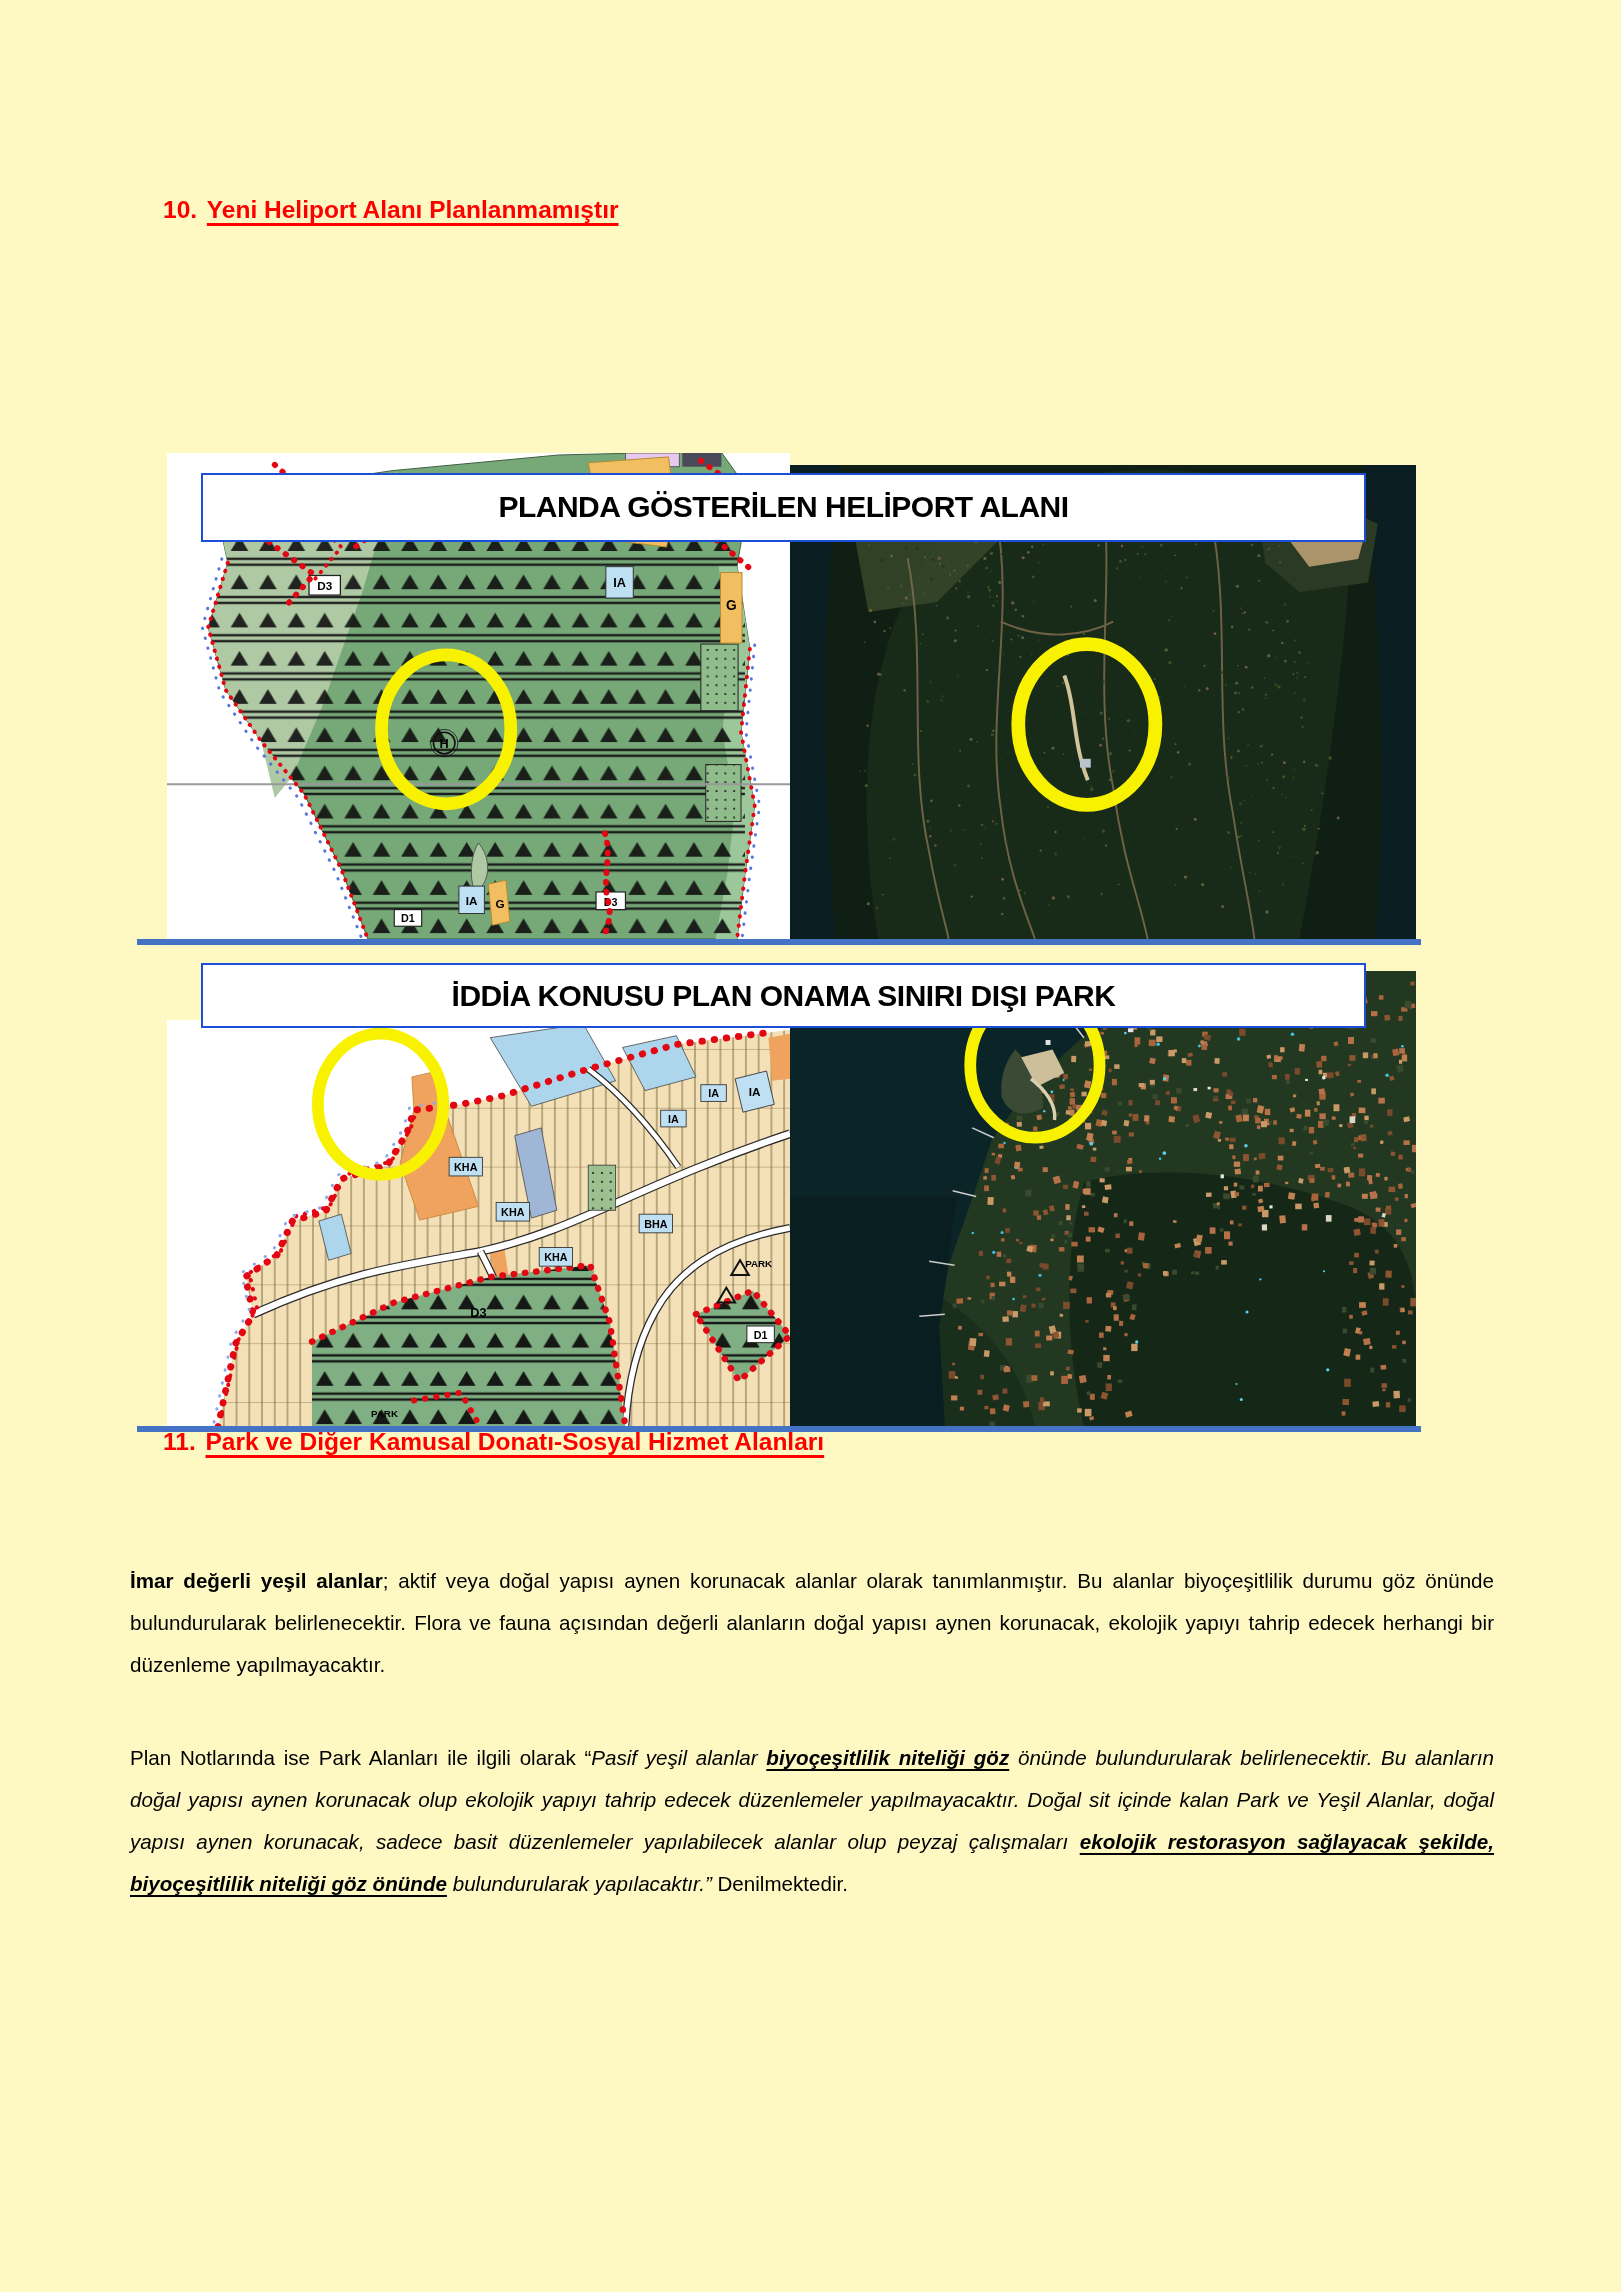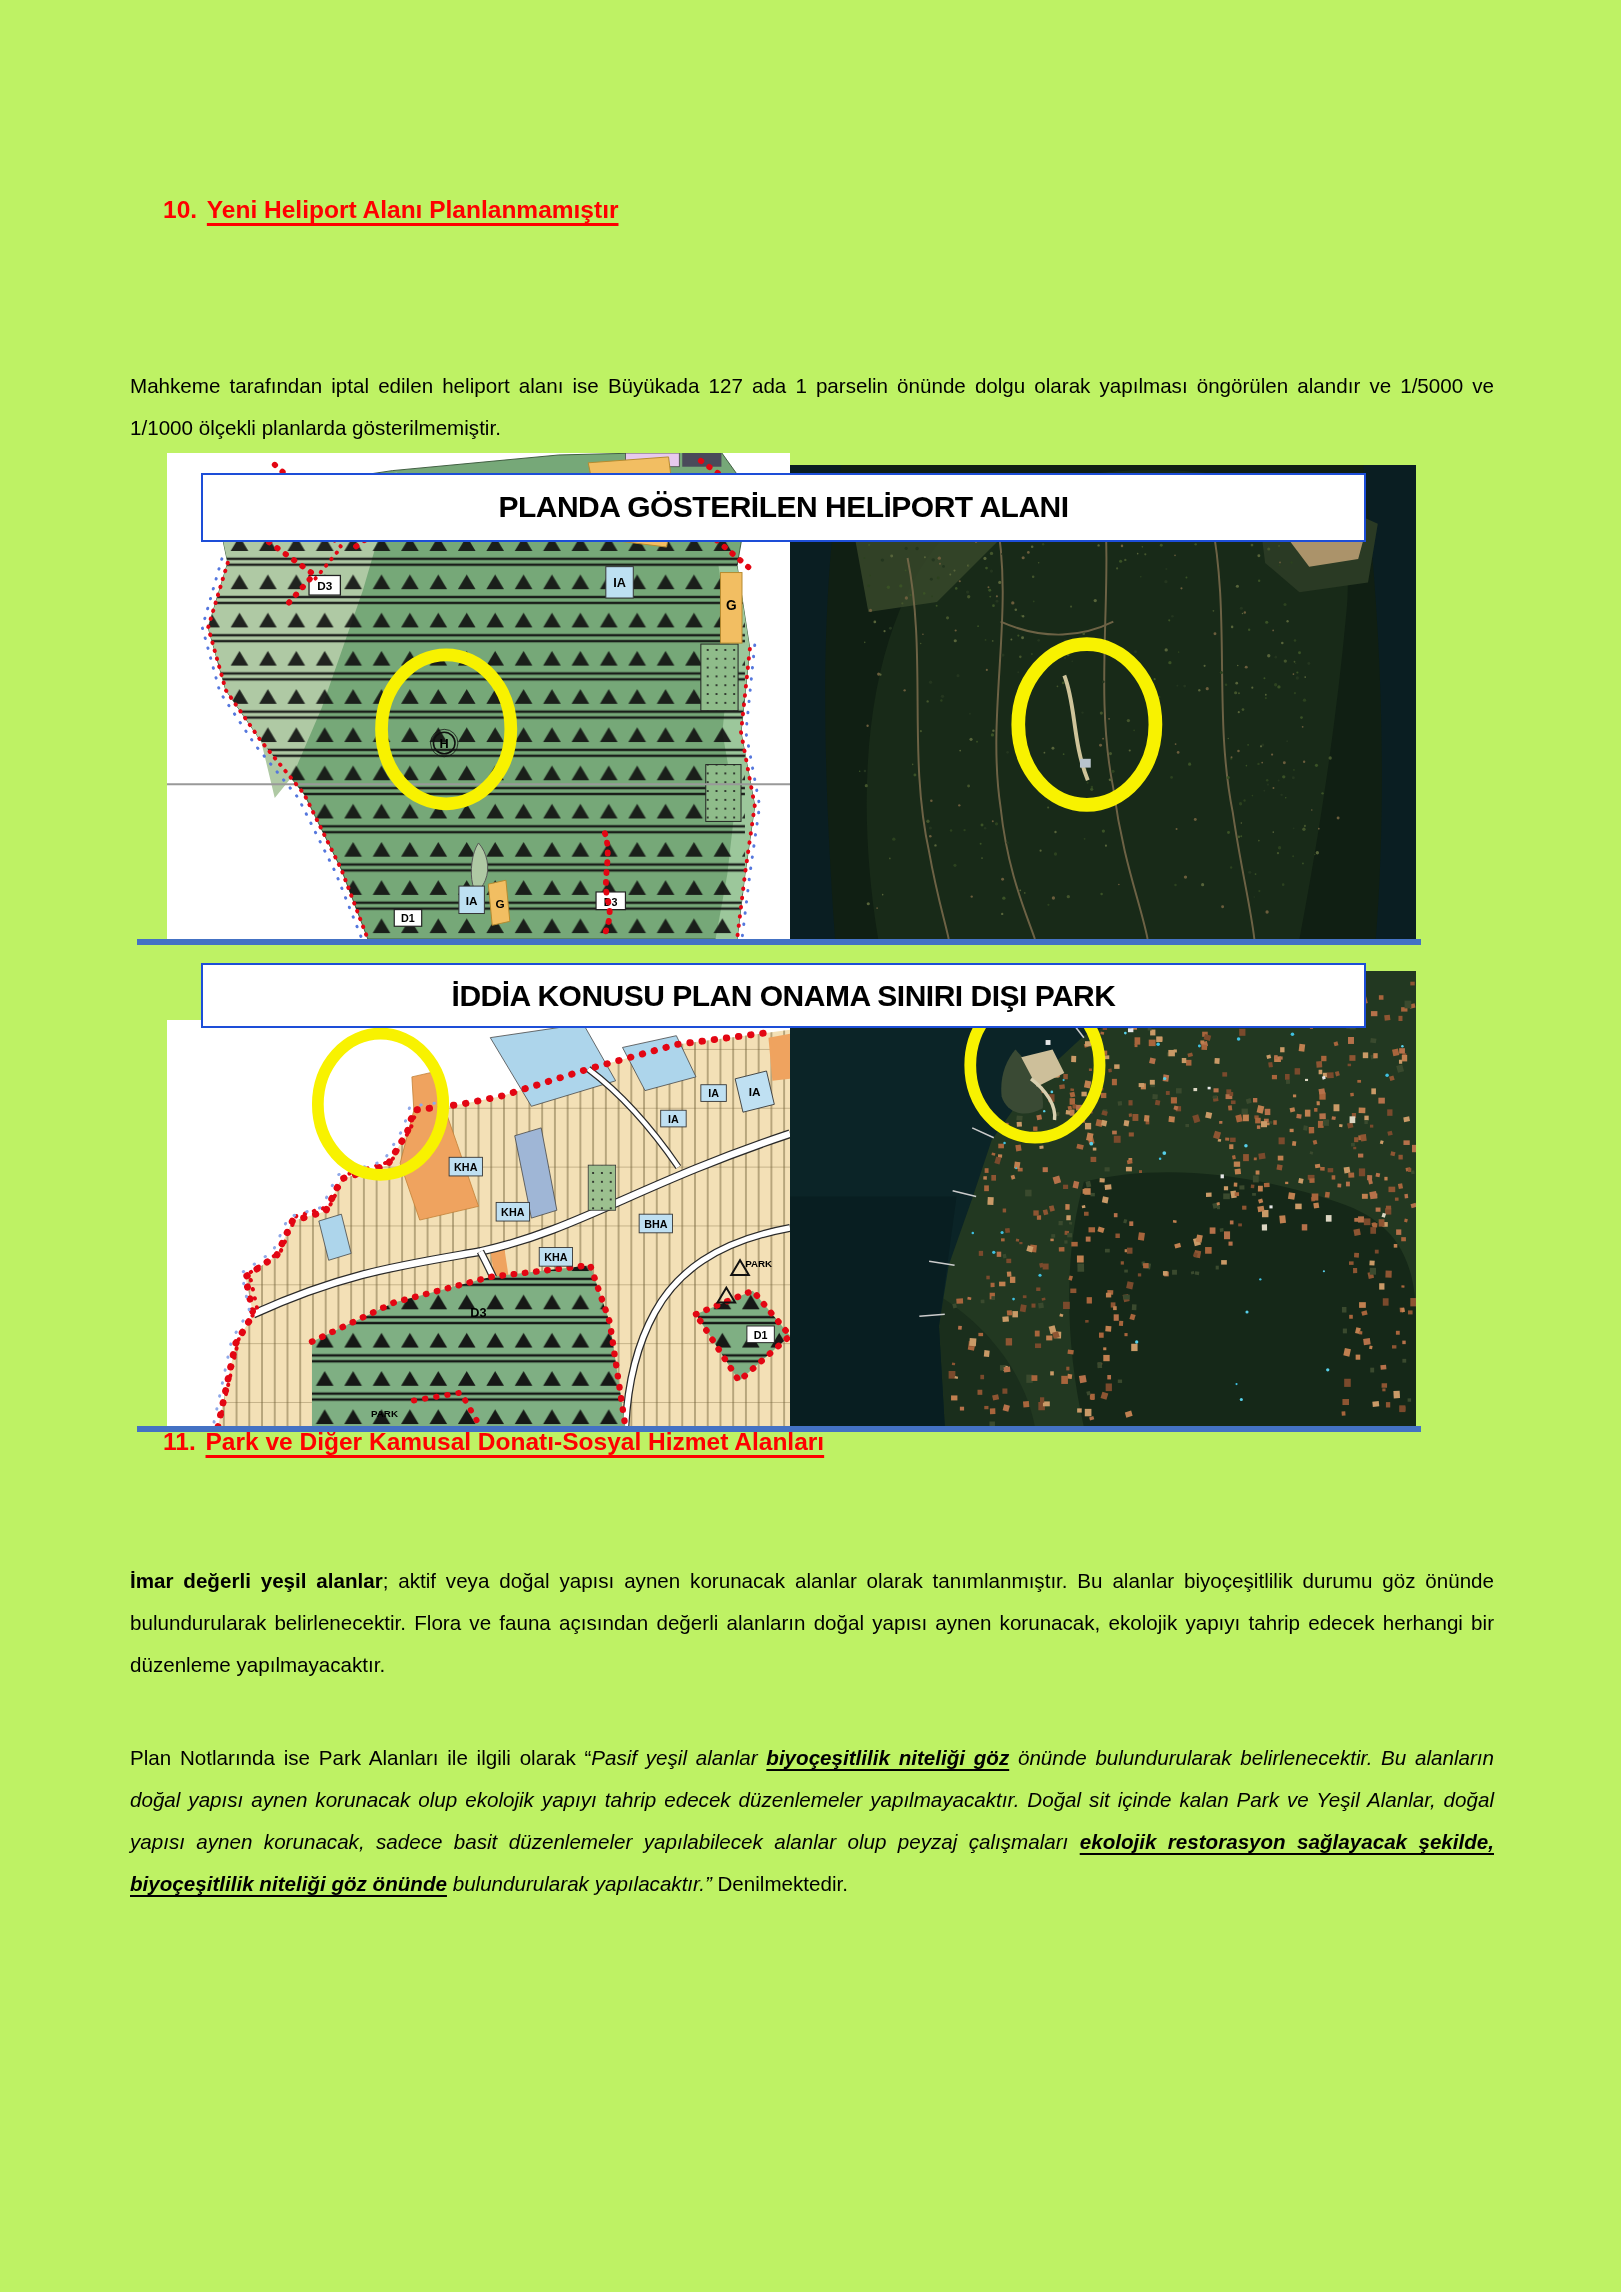--- a/index.html
+++ b/index.html
@@ -1,16 +1,16 @@
 <!DOCTYPE html>
 <html><head>
 <meta charset="utf-8">
 <style>
   html,body{margin:0;padding:0;background:#e8e8e8;}
-  .page{position:relative;width:1621px;height:2293px;background:#bef264;
+  .page{position:relative;width:1621px;height:2293px;background:#fef9c3;
         font-family:"Liberation Sans",sans-serif;color:#000;overflow:hidden;margin:0 auto;}
   .abs{position:absolute;}
   .heading{font-weight:700;font-size:24.5px;white-space:nowrap;}
   .heading .hnum{margin-right:9.8px;}
   .heading .ht{text-decoration:underline;text-decoration-thickness:2.5px;text-underline-offset:4.9px;}
   .lead{font-weight:700;font-size:28px;line-height:51px;text-align:justify;margin:0;}
   .bodytext{font-size:20.6px;line-height:42px;text-align:justify;margin:0;}
   .bodytext b{font-weight:700;}
   .bodytext i{font-style:italic;}
   .iu{font-weight:700;font-style:italic;text-decoration:underline;text-decoration-thickness:2.2px;text-underline-offset:3.9px;}
@@ -26,21 +26,20 @@
 </head>
 <body>
 
 <div class="page">
 
   <div class="abs heading" style="left:163px;top:196px;color:#FF0000;">
     <span class="hnum">10.</span><span class="ht">Yeni Heliport Alanı Planlanmamıştır</span>
   </div>
 
 
-  <p class="abs bodytext" style="left:130px;top:365px;width:1364px;">Mahkeme tarafından iptal edilen heliport alanı ise Büyükada 127 ada 1 parselin önünde dolgu olarak yapılması öngörülen alandır ve 1/5000 ve 1/1000 ölçekli planlarda gösterilmemiştir.</p>
 
   <figure class="fig" style="left:167px;top:453px;width:1250px;height:486px;">
     <div class="img-slot" style="left:0;top:0;width:623px;height:486px;">
       <svg viewBox="0 0 636 496" preserveAspectRatio="none">
         <defs>
           <pattern id="rows1" width="58" height="39" patternUnits="userSpaceOnUse">
             <path d="M0,30 H58" stroke="#101010" stroke-width="2.3"></path>
             <path d="M0,36 H58" stroke="#101010" stroke-width="2.3"></path>
             <path d="M7,22 l9,-15 9,15 z" fill="#101010"></path>
             <path d="M36,22 l9,-15 9,15 z" fill="#101010"></path>

